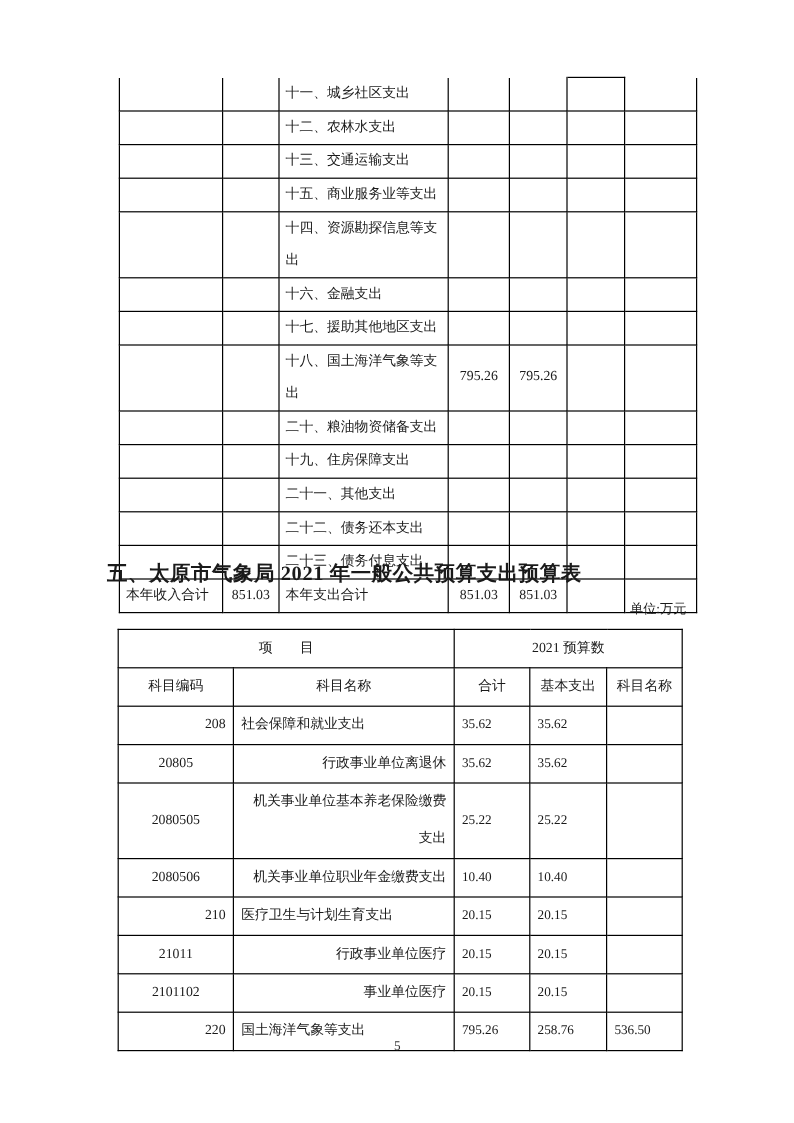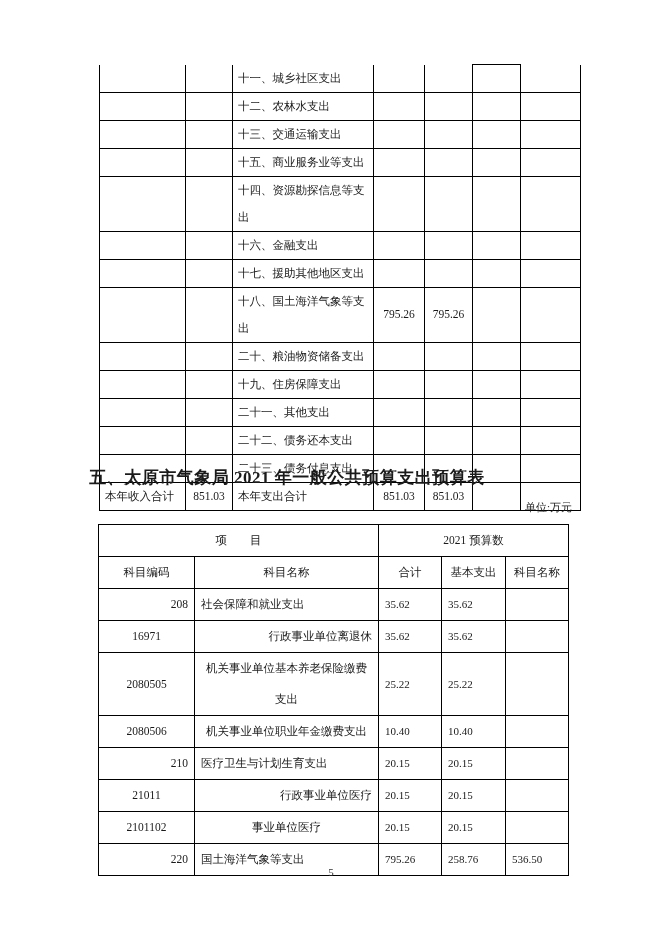--- a/index.html
+++ b/index.html
@@ -109,21 +109,21 @@
   .table-budget td.num { text-align: left; font-size: 11px; }
   .table-budget th.hdr { text-align: center; }
 
   
   .lvl0 { text-align: right;   padding-left: 8px; }
   .lvl1 { text-align: center; padding-left: 0;  }
   .lvl2 { text-align: center; padding-left: 14px; }
 
   .nm0 { text-align: left;   padding-left: 8px; }
   .nm1 { text-align: right; }
-  .nm2 { text-align: center; }
+  .nm2 { text-align: right; }
 
   .hdr-spaced { letter-spacing: 10px; padding-left: 10px; }
 
   
   .page-number {
     position: absolute;
     left: 0;
     top: 866px;
     width: 662px;
     text-align: center;
@@ -304,21 +304,21 @@
     </thead>
     <tbody>
         <tr>
           <td class="lvl0">208</td>
           <td class="nm0">社会保障和就业支出</td>
           <td class="num">35.62</td>
           <td class="num">35.62</td>
           <td class="num"></td>
         </tr>
         <tr>
-          <td class="lvl1">16971</td>
+          <td class="lvl1">20805</td>
           <td class="nm1">行政事业单位离退休</td>
           <td class="num">35.62</td>
           <td class="num">35.62</td>
           <td class="num"></td>
         </tr>
         <tr>
           <td class="lvl2">2080505</td>
           <td class="nm2">机关事业单位基本养老保险缴费支出</td>
           <td class="num">25.22</td>
           <td class="num">25.22</td>

